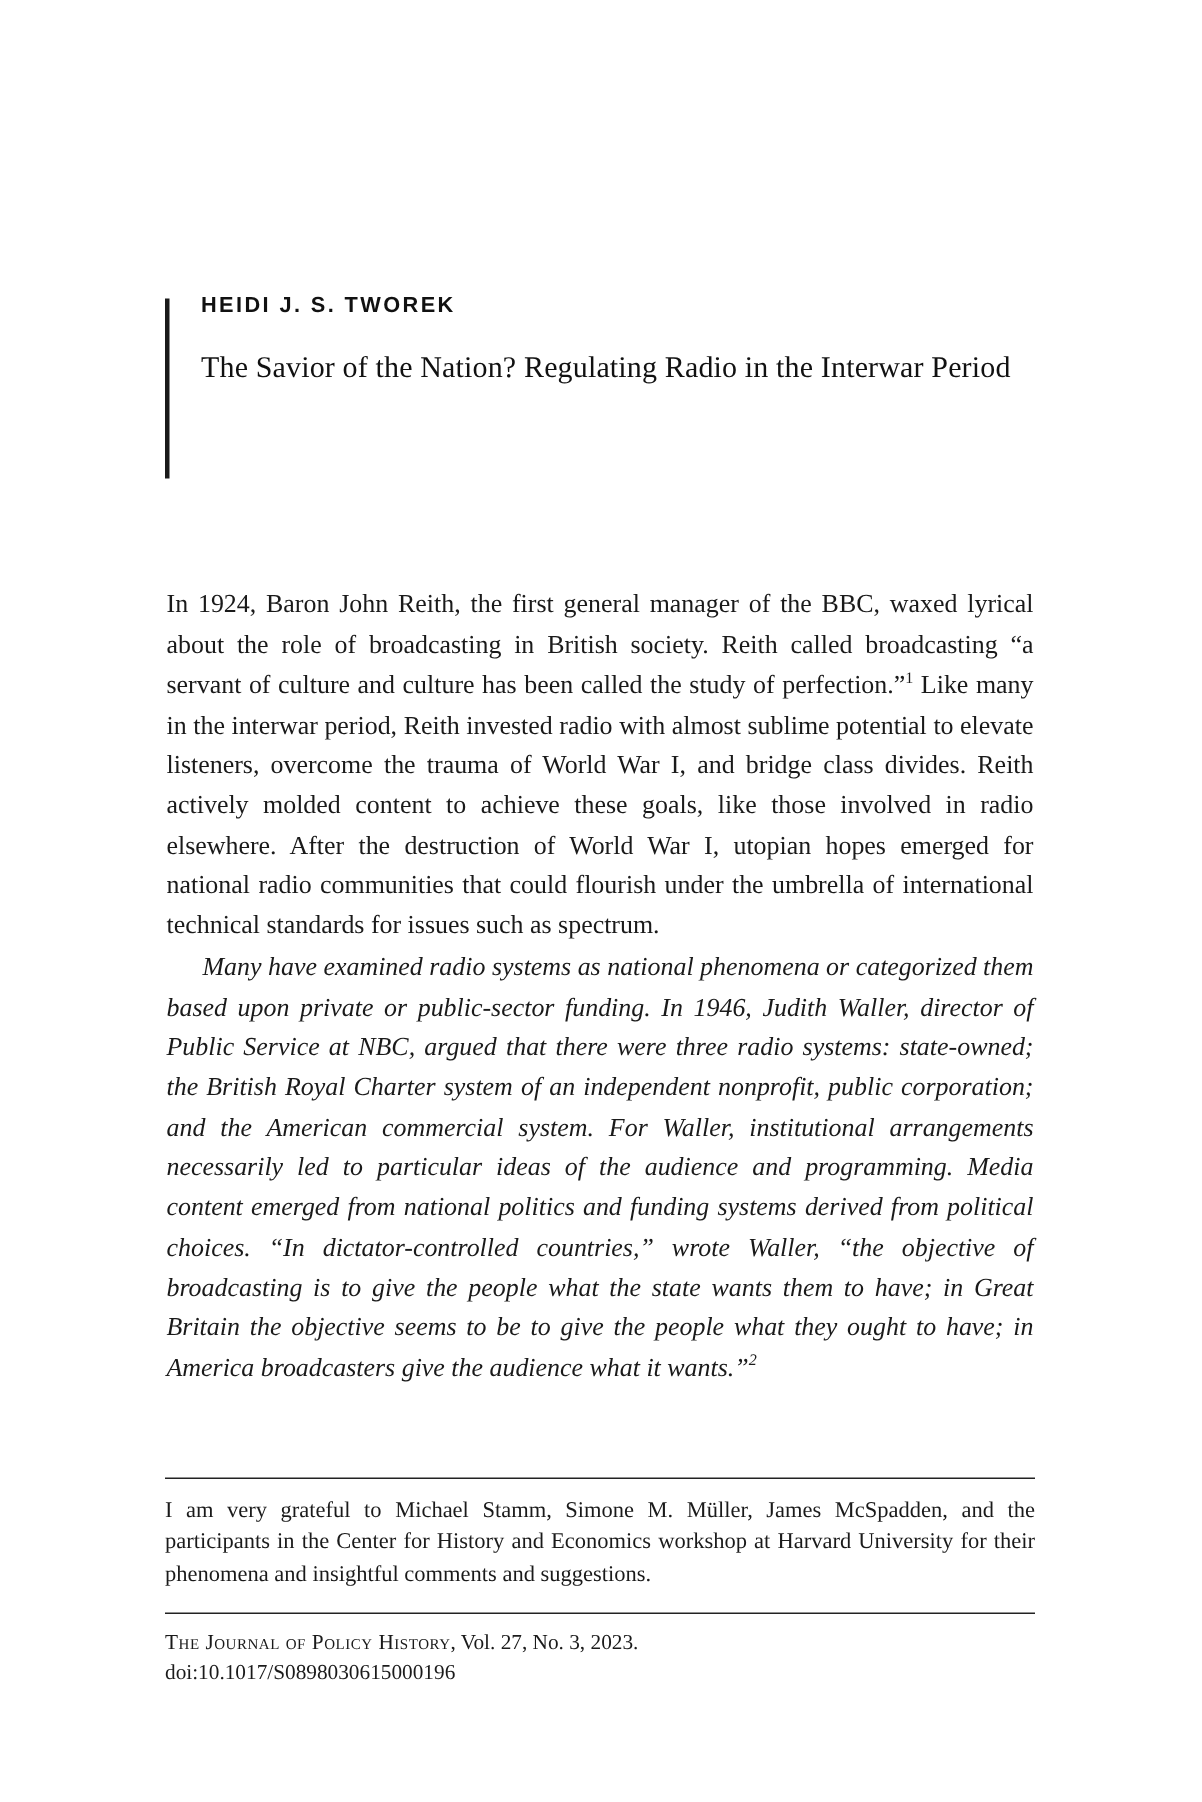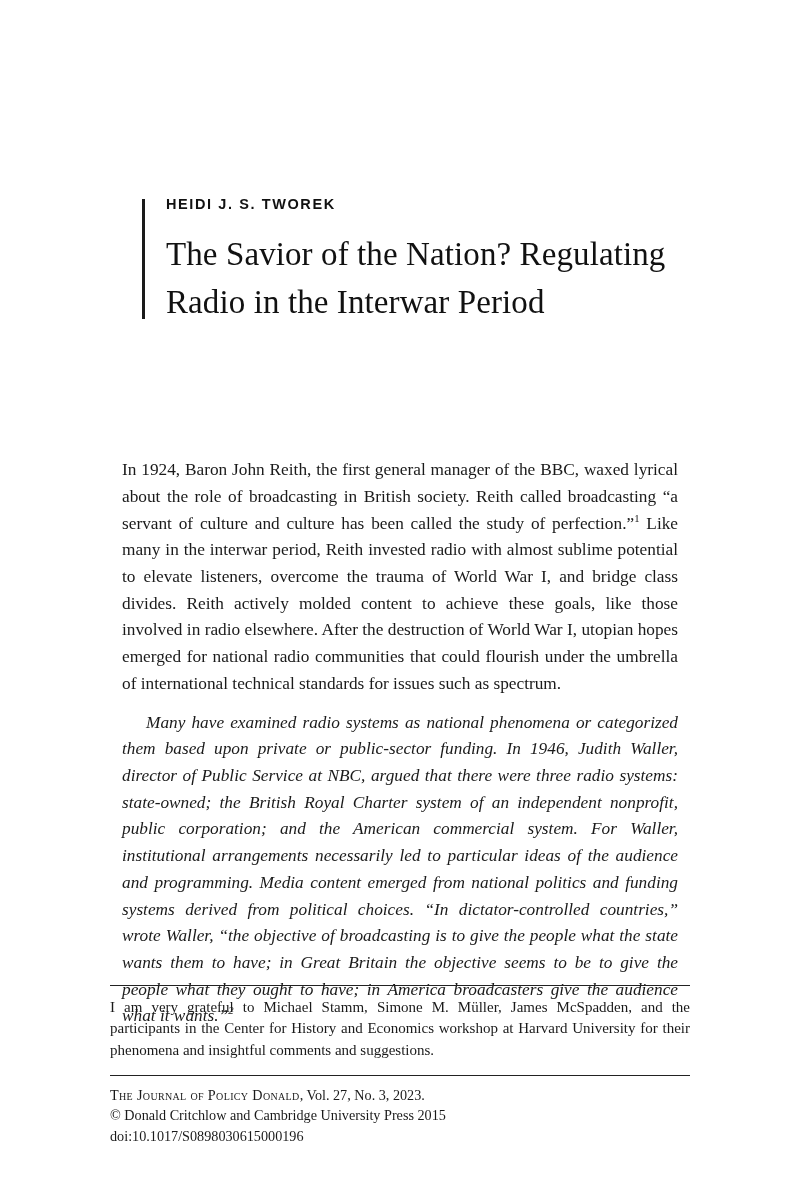--- a/index.html
+++ b/index.html
@@ -26,21 +26,20 @@
     position: absolute;
     left: 110px;
     top: 196px;
     width: 580px;
   }
   
   .title-block {
     position: relative;
     padding-left: 24px;
     margin-bottom: 0;
-    margin-left: 32px;
   }
   .title-rule {
     position: absolute;
     left: 0;
     top: 3px;
     width: 3px;
     height: 120px;
     background: #1a1a1a;
   }
   .author {
@@ -48,39 +47,39 @@
     font-size: 14.5px;
     letter-spacing: 1.6px;
     font-weight: 600;
     text-transform: uppercase;
     color: #111;
     margin: 0 0 18px 0;
     line-height: 1.2;
   }
   .article-title {
     font-family: "Liberation Serif", serif;
-    font-size: 33px;
+    font-size: 20px;
     font-weight: 400;
     line-height: 1.45;
     color: #111;
     margin: 0;
     letter-spacing: 0.1px;
   }
   
   .body-text {
     margin-top: 130px;
     font-size: 17.3px;
     line-height: 1.545;
     text-align: justify;
     color: #1a1a1a;
     hyphens: auto;
     -webkit-hyphens: auto;
   }
   .body-text p {
-    margin: 12px;
+    margin: 1px;
   }
   .body-text p.indent {
     text-indent: 24px;
     font-style: italic;
   }
   sup {
     font-size: 0.62em;
     vertical-align: super;
     line-height: 0;
   }
@@ -141,19 +140,18 @@
       <p class="indent"><span>Many have examined radio systems as national phenomena or categorized them based upon private or public-sector funding. In 1946, Judith Waller, director of Public Service at NBC, argued that there were three radio systems: state-owned; the British Royal Charter system of an independent nonprofit, public corporation; and the American commercial system. For Waller, institutional arrangements necessarily led to particular ideas of the audience and programming. Media content emerged from national politics and funding systems derived from political choices. “In dictator-controlled countries,” wrote Waller, “the objective of broadcasting is to give the people what the state wants them to have; in Great Britain the objective seems to be to give the people what they ought to have; in America broadcasters give the audience what it wants.”</span><sup>2</sup></p>
     </div>
 
   </div>
 
   <div class="footnote-area">
     <div class="footnote-rule"></div>
     <p class="acknowledgement">I am very grateful to Michael Stamm, Simone M. Müller, James McSpadden, and the participants in the Center for History and Economics workshop at Harvard University for their phenomena and insightful comments and suggestions.</p>
     <div class="journal-rule"></div>
     <div class="journal-info">
-      <div><span class="smallcaps">The Journal of Policy Donald</span><span>, Vol. 27, No. 3, 2023.</span></div>
-      <div>© Donald Critchlow and Cambridge University Press 2015</div>
+      <div><span class="smallcaps">The Journal of Policy History</span><span>, Vol. 27, No. 3, 2023.</span></div>
       <div>doi:10.1017/S0898030615000196</div>
     </div>
   </div>
 
 </div>
 
 </body></html>

